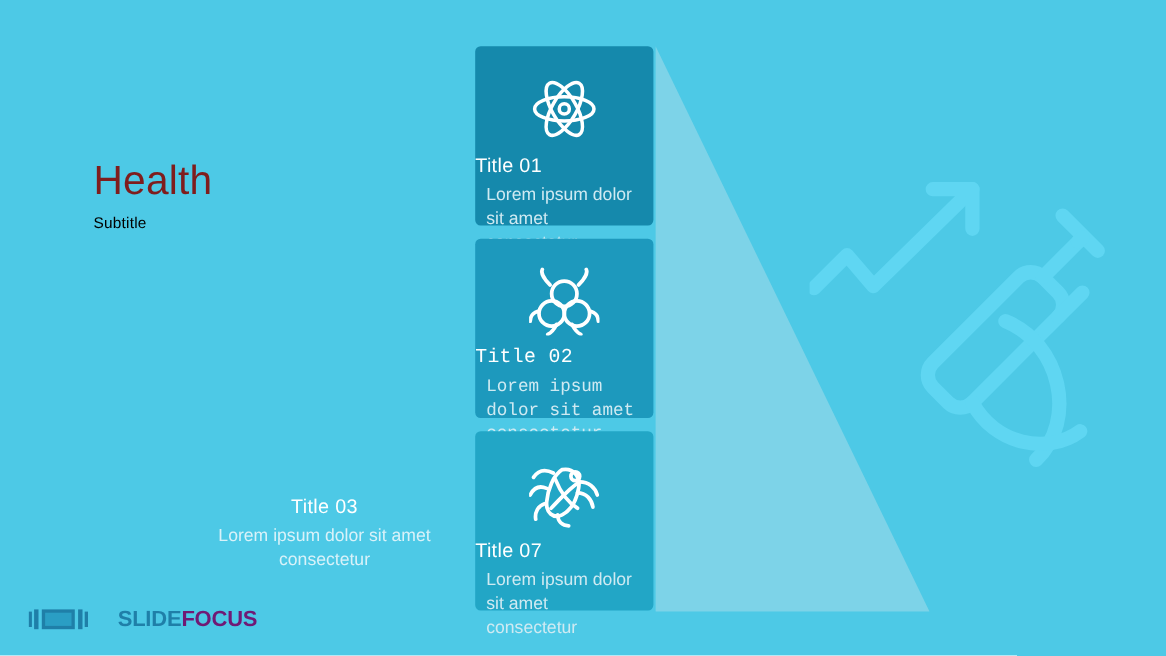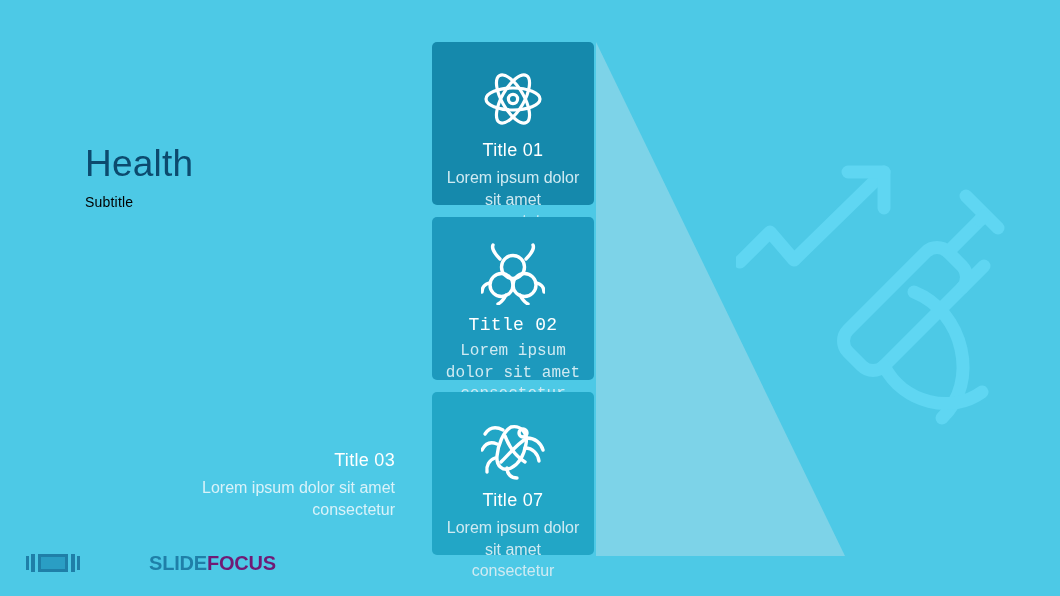--- a/index.html
+++ b/index.html
@@ -42,21 +42,21 @@
   
   .left-block {
     position: absolute;
     left: 85px;
     top: 145px;
     width: 330px;
   }
   .slide-title {
     font-size: 37px;
     font-weight: 400;
-    color: #0c4a6e;
+    color: #7f1d1d;
     letter-spacing: 0.2px;
     line-height: 1.05;
     margin: 0;
   }
   .slide-subtitle {
     font-size: 14px;
     font-weight: 400;
     color: #000000;
     margin: 10px 0 0 0;
     letter-spacing: 0.2px;
@@ -70,21 +70,21 @@
     letter-spacing: 0.1px;
   }
 
   
   .card {
     position: absolute;
     left: 432px;
     width: 162px;
     border-radius: 5px;
     box-sizing: border-box;
-    text-align: center;
+    text-align: left;
     padding-top: 20px;
   }
   .card-1 { top: 42px;  height: 163px; background: #1589ac; }
   .card-2 { top: 217px; height: 163px; background: #1d99bd; font-family: Liberation Mono, monospace; }
   .card-4 { top: 392px; height: 163px; background: #22a6c6; }
 
   .card-icon {
     height: 74px;
     display: flex;
     align-items: center;
@@ -105,42 +105,42 @@
     font-weight: 400;
     padding: 0 10px;
   }
 
   
   .outside-label {
     position: absolute;
     left: 195px;
     top: 450px;
     width: 200px;
-    text-align: right;
+    text-align: center;
   }
   .outside-label .card-title { margin-top: 0; }
   .outside-label .card-desc { padding: 0; color: #d9f2f9; }
 
   
   .logo {
     position: absolute;
     left: 26px;
     bottom: 22px;
     display: flex;
     align-items: center;
     height: 22px;
   }
   .logo-mark { margin-right: 9px; display: block; }
   .logo-text {
     font-size: 20px;
     font-weight: bold;
     letter-spacing: -0.2px;
     line-height: 1;
   }
-  .logo-slide { color: #1f7fa8; margin-left: 42px; }
+  .logo-slide { color: #1f7fa8; }
   .logo-focus { color: #701a75; }
 </style>
 </head>
 <body>
 
 <div class="slide">
 
   <svg class="shadow-triangle" viewBox="0 0 1060 596">
     <polygon points="596,42 596,556 845,556" fill="#8ad6e8" opacity="0.78"></polygon>
   </svg>

